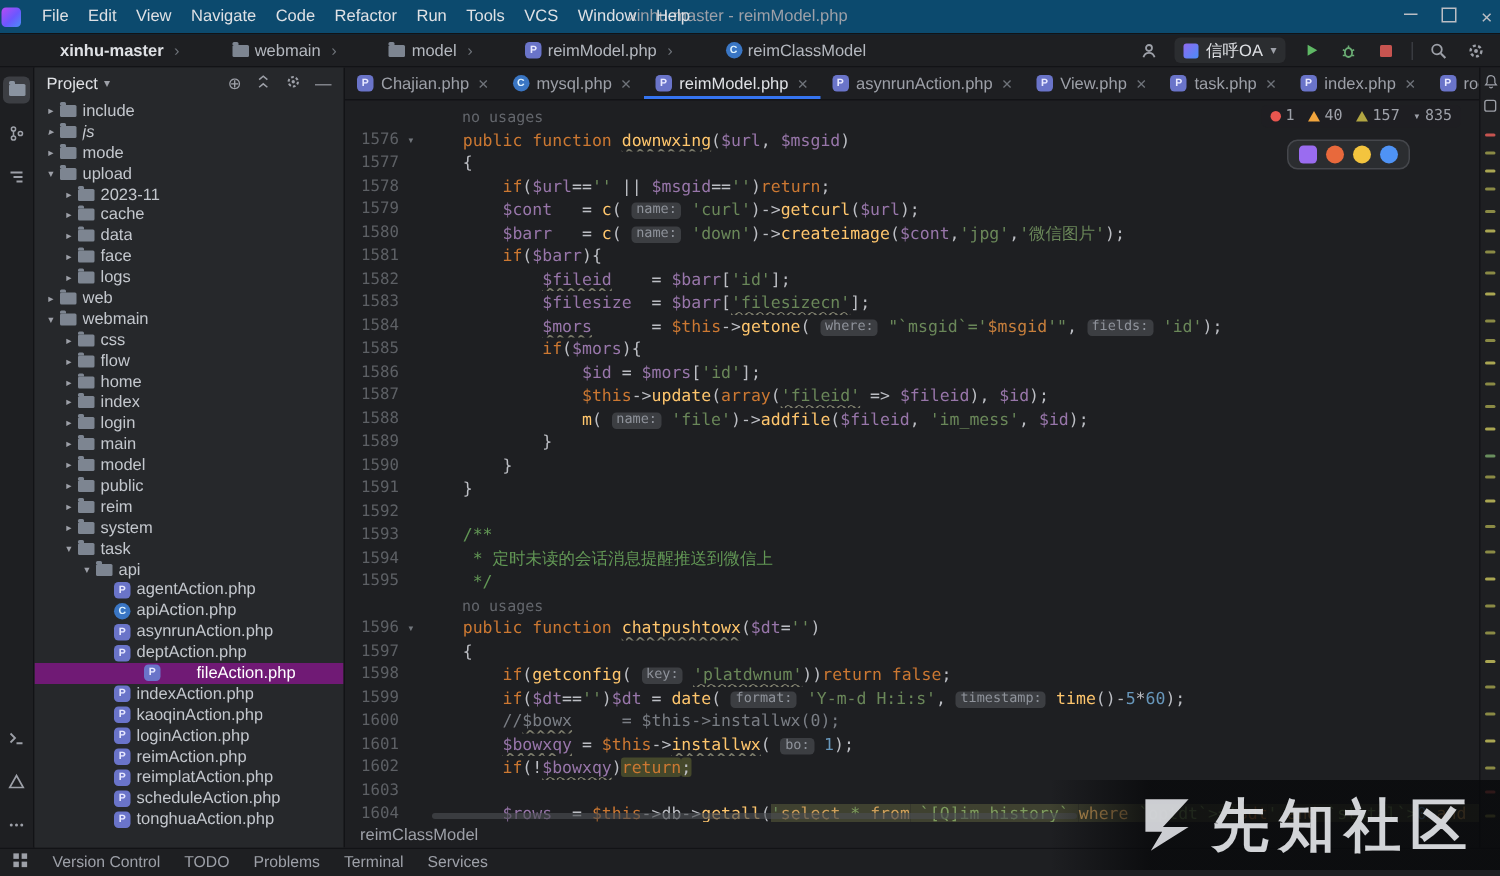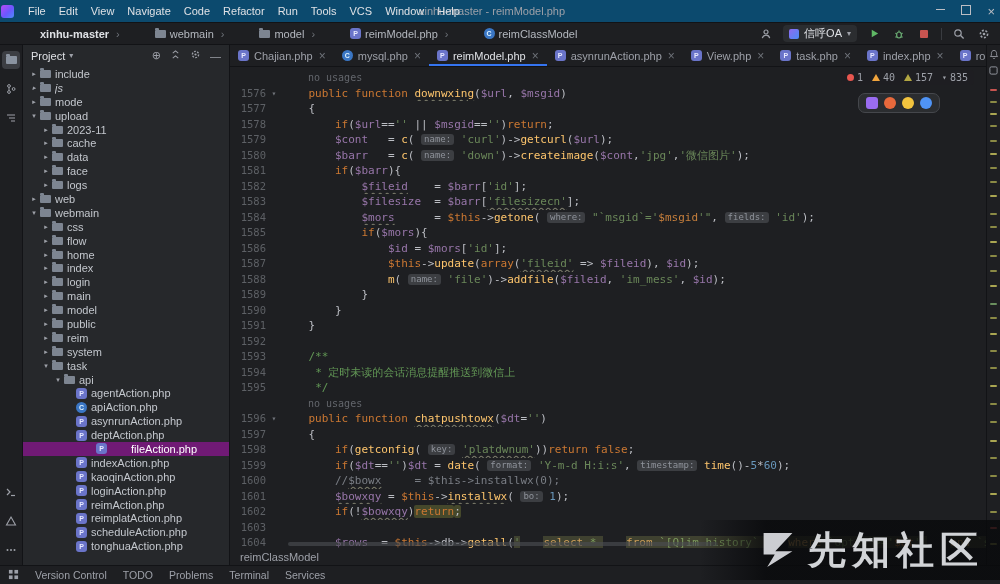--- a/index.html
+++ b/index.html
@@ -72,21 +72,21 @@
   .fold{width:16px;text-align:center;color:#71757b;font-size:8px;flex:none;}
   .txt{flex:1;min-width:0;overflow:hidden;}
   .hint{color:#63666c;font-size:10px;margin-left:26px;}
   .pl{color:#bcbec4;} .kw{color:#cc7832;} .fn{color:#ffc66d;} .var{color:#9876aa;}
   .str{color:#6a8759;} .num{color:#6897bb;} .cm{color:#7a7e85;} .sv{color:#c77f3c;}
   .doc{color:#629755;} .doci{color:#629755;}
   .prm{background:#3c3e42;color:#8f939b;border-radius:3px;padding:0 3px;font-size:9px;line-height:11px;display:inline-block;position:relative;top:-1px;}
   .u{text-decoration-line:underline;text-decoration-style:wavy;text-decoration-color:#7d7d6c;text-underline-offset:2px;}
   .sel{background:#45482b;border-radius:2px;}
   .inj{background:#3f4130;}
-  .sqlkw{color:#cf9f5a;margin-left:23px;} .sqlp{color:#7d9c5e;}
+  .sqlkw{color:#cf9f5a;} .sqlp{color:#7d9c5e;}
   .inspections{position:absolute;top:3px;right:12px;display:flex;align-items:center;gap:9px;font-size:10px;color:#9da0a8;background:rgba(30,31,34,.85);padding:2px 6px;border-radius:4px;z-index:3;}
   .insp{display:flex;align-items:center;gap:3px;}
   .dot-err{width:7px;height:7px;border-radius:50%;background:#e8564f;display:inline-block;}
   .tri{width:0;height:0;border-left:4px solid transparent;border-right:4px solid transparent;display:inline-block;}
   .tri.warn{border-bottom:7px solid #f2a53d;}
   .tri.weak{border-bottom:7px solid #b2a642;}
   .insp .chev{font-size:8px;}
   .browser-pill{position:absolute;top:26px;right:46px;background:#2b2d30;border:1px solid #45474c;border-radius:7px;padding:3px 7px;display:flex;gap:6px;align-items:center;z-index:3;}
   .bp{width:12px;height:12px;display:inline-block;}
   .bp-builtin{background:#9a6cf0;border-radius:3px;}

